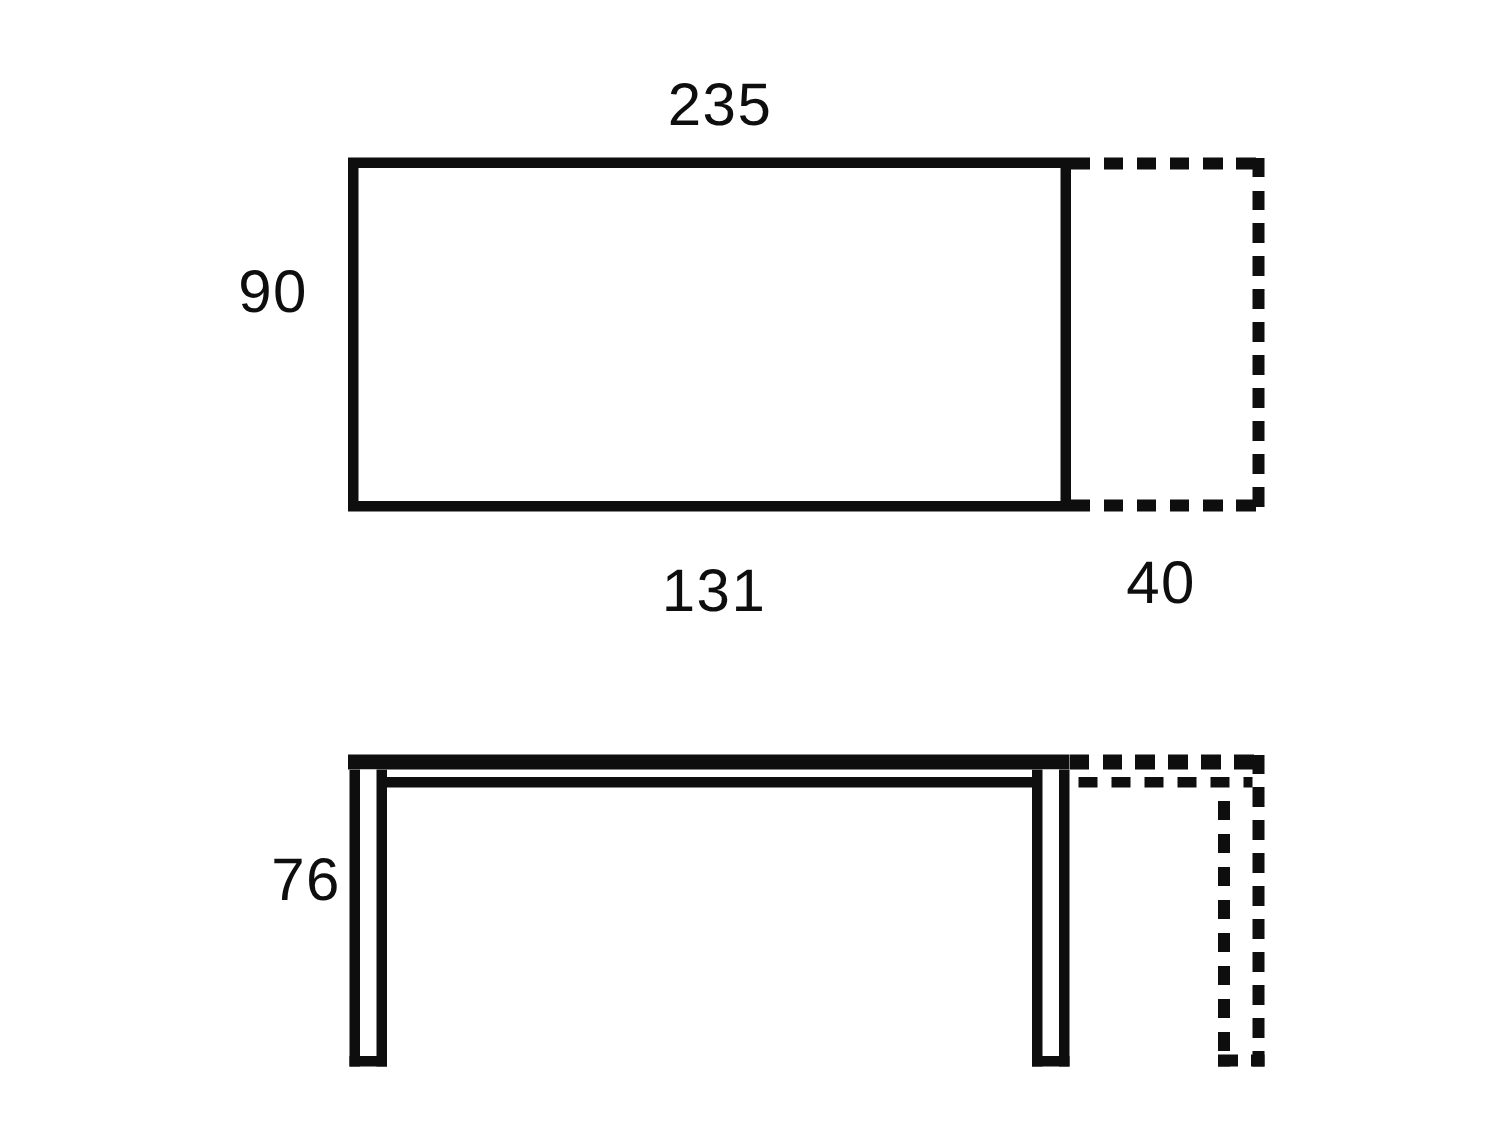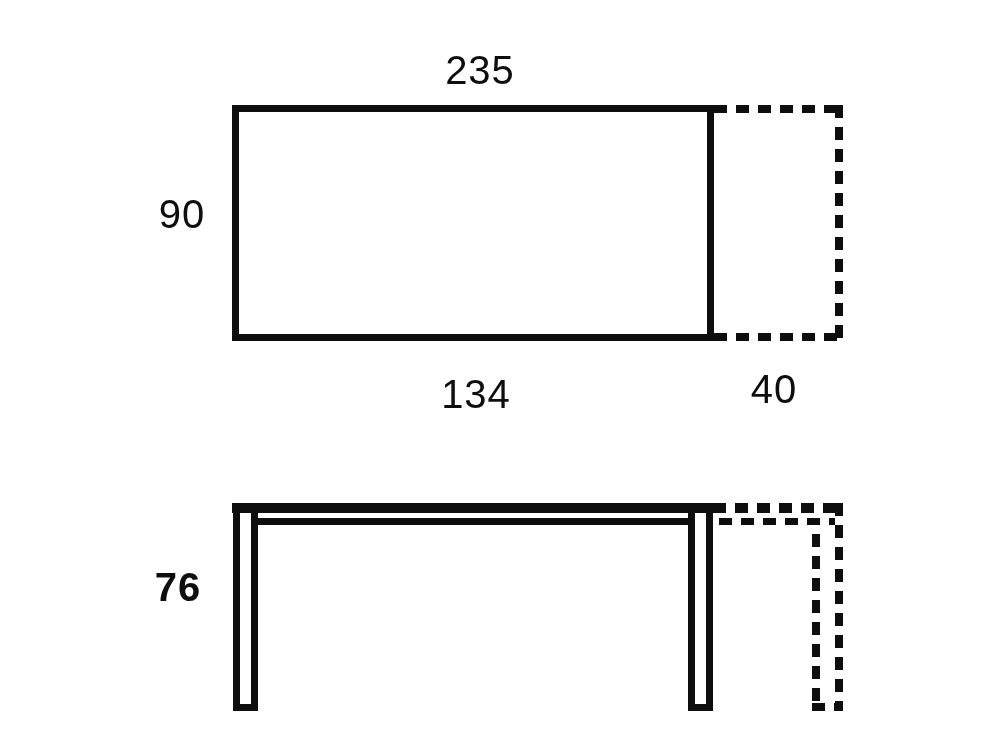--- a/index.html
+++ b/index.html
@@ -68,36 +68,36 @@
 </style>
 </head>
 <body>
 
 <div class="diagram">
 
   <div>
 
     <div class="dim-label" style="left:480px; top:70px;">235</div>
 
-    <div class="dim-label" style="left:182px; top:214px;">90</div>
+    <div class="dim-label" style="left:182px; top:195px;">90</div>
 
     <div class="abs solid-rect" style="left:232px; top:105px; width:482px; height:236px;"></div>
 
     <div class="abs dash-h" style="left:714px; top:105px; width:129px; height:8px;"></div>
     <div class="abs dash-v" style="left:835px; top:105px; width:8px; height:236px;"></div>
     <div class="abs dash-h" style="left:714px; top:333px; width:129px; height:8px;"></div>
 
-    <div class="dim-label" style="left:476px; top:394px;">134</div>
+    <div class="dim-label" style="left:476px; top:394px;">131</div>
 
     <div class="dim-label" style="left:774px; top:389px;">40</div>
   </div>
 
   <div>
 
-    <div class="dim-label" style="left:178px; top:587px;font-weight:bold;">76</div>
+    <div class="dim-label" style="left:204px; top:587px;">76</div>
 
     <div class="abs bar" style="left:232px; top:503px; width:481px; height:10px;"></div>
 
     <div class="abs bar" style="left:252px; top:518px; width:445px; height:7px;"></div>
 
     <div class="abs leg" style="left:233px; top:513px; width:25px; height:198px;"></div>
 
     <div class="abs leg" style="left:688px; top:513px; width:25px; height:198px;"></div>
 
     <div class="abs dash-h" style="left:713px; top:503px; width:130px; height:10px;"></div>

